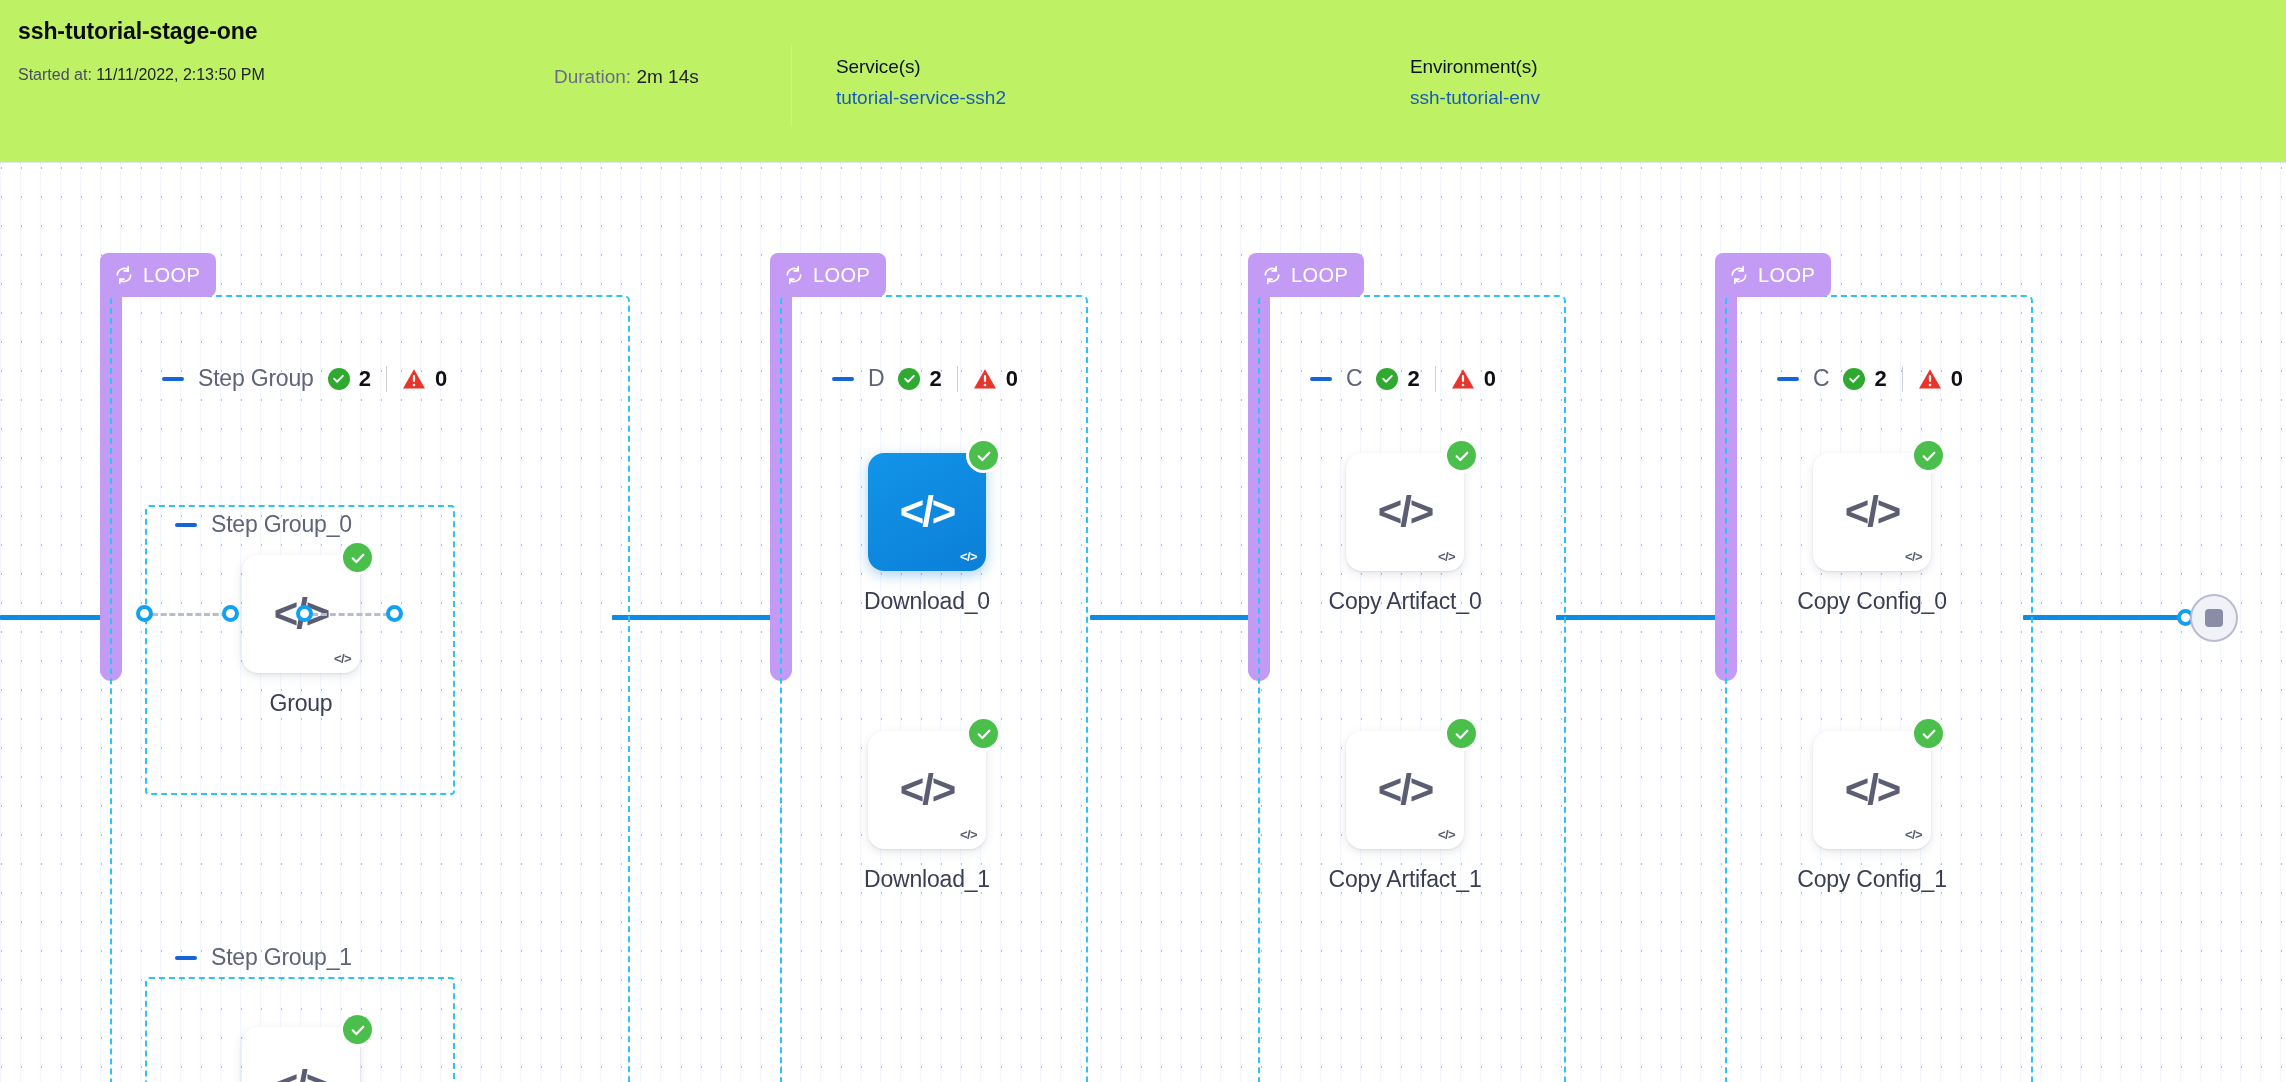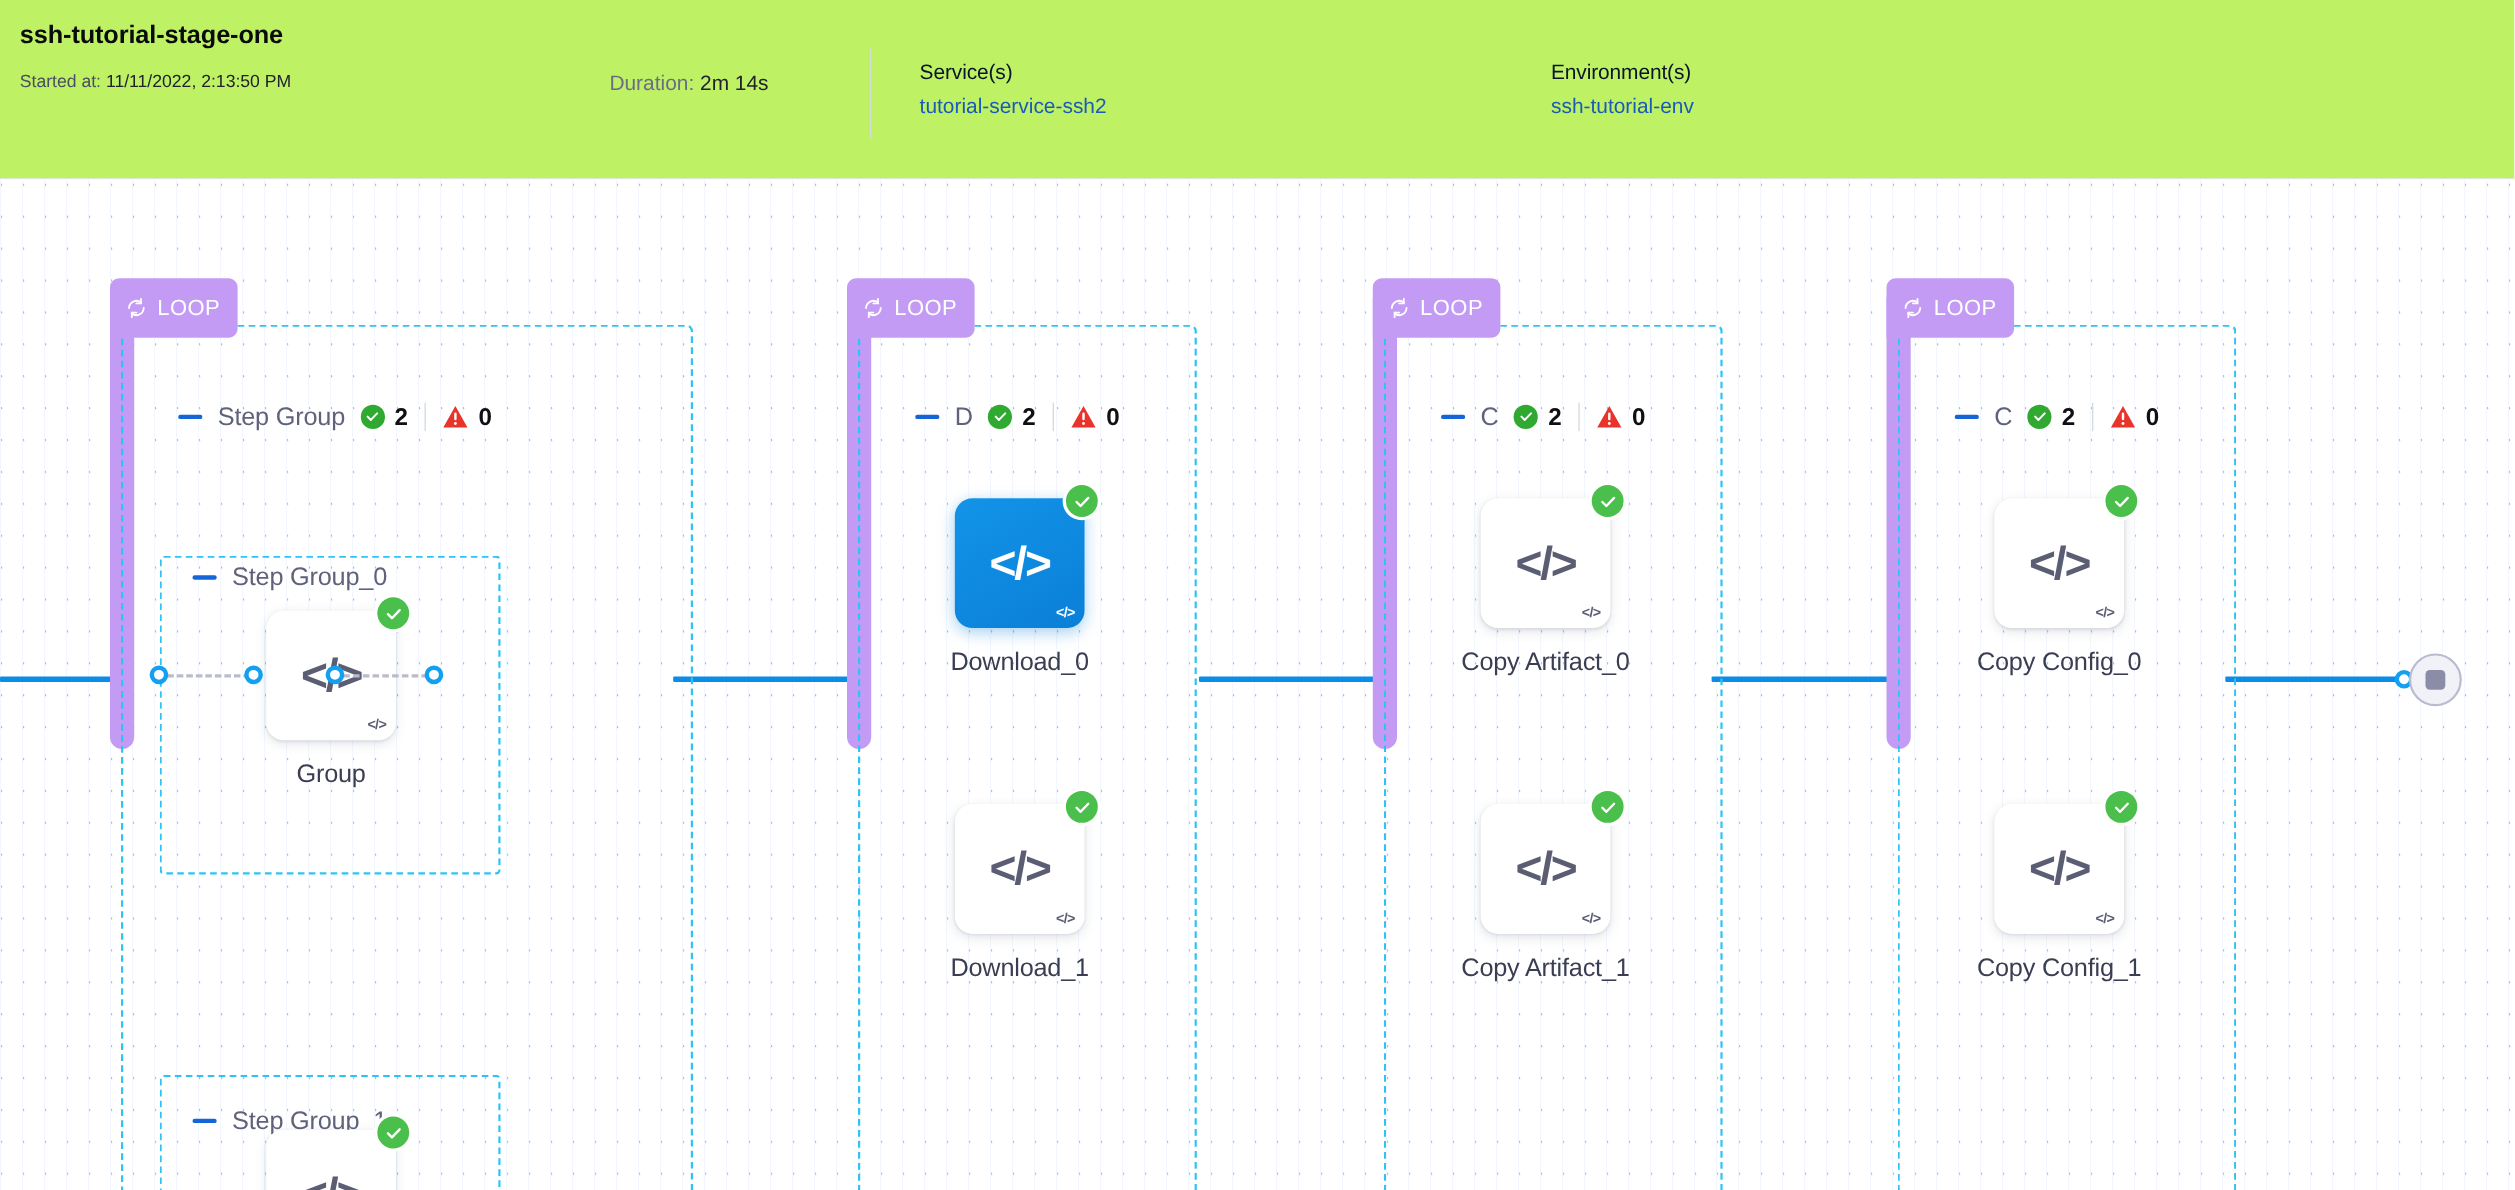--- a/index.html
+++ b/index.html
@@ -83,21 +83,21 @@
   .loop-bar {
     position: absolute;
     left: 0; top: 0;
     width: 22px;
     background: #c39bf5;
     border-radius: 11px;
   }
   .loop-badge {
     position: absolute;
     left: 0; top: 0;
-    height: 54px;
+    height: 44px;
     padding: 0 16px 0 14px;
     background: #c39bf5;
     border-radius: 8px 8px 8px 0;
     display: flex;
     align-items: center;
     gap: 9px;
     color: #ffffff;
     font-size: 20px;
     letter-spacing: 0.4px;
     z-index: 3;
@@ -334,21 +334,21 @@
         <span class="node-status">
           <svg width="16" height="16" viewBox="0 0 24 24" fill="none" stroke="#ffffff" stroke-width="3.2" stroke-linecap="round" stroke-linejoin="round">
               <path d="M4 12.5l5.5 5.5L20 7"></path>
             </svg>
         </span>
       </div>
       <div class="node-label">Group</div>
     </div>
 
     <div class="group-box inner" style="left:45px; top:724px; width:310px; height:260px;"></div>
-    <div class="group-head" style="left:75px; top:752px;">
+    <div class="group-head" style="left:75px; top:691px;">
       <div class="collapse-dash"></div>
       <span class="group-name">Step Group_1</span>
     </div>
     <div class="node" style="left:142px; top:774px;">
       <div class="node-card">
         <span class="node-glyph">&lt;/&gt;</span>
 
         <span class="node-status">
           <svg width="16" height="16" viewBox="0 0 24 24" fill="none" stroke="#ffffff" stroke-width="3.2" stroke-linecap="round" stroke-linejoin="round">
               <path d="M4 12.5l5.5 5.5L20 7"></path>

